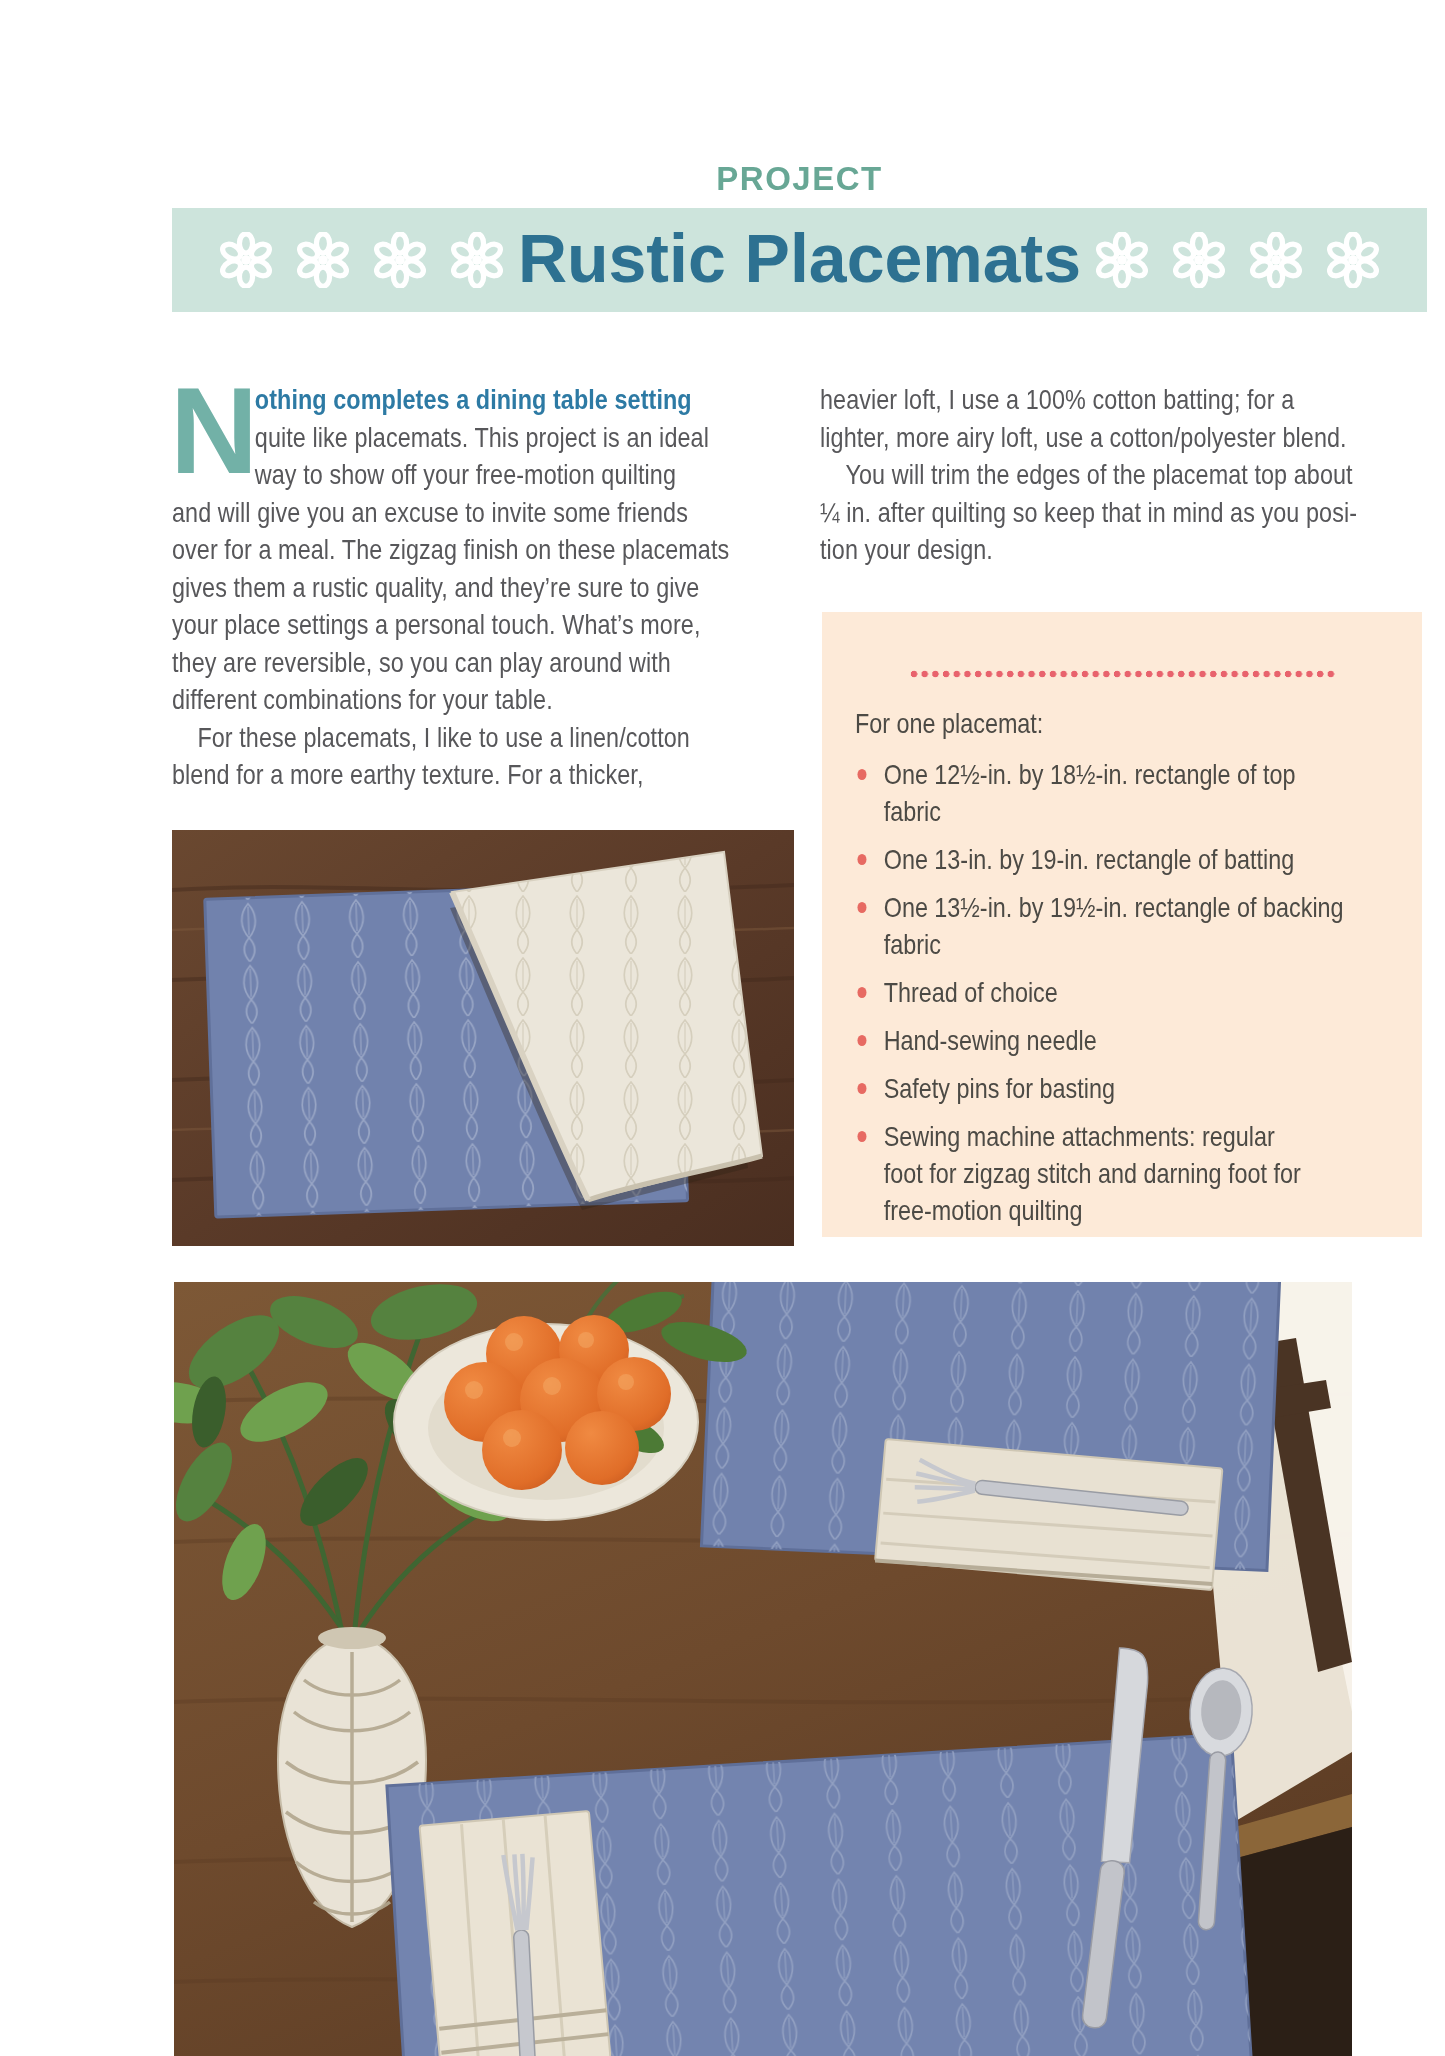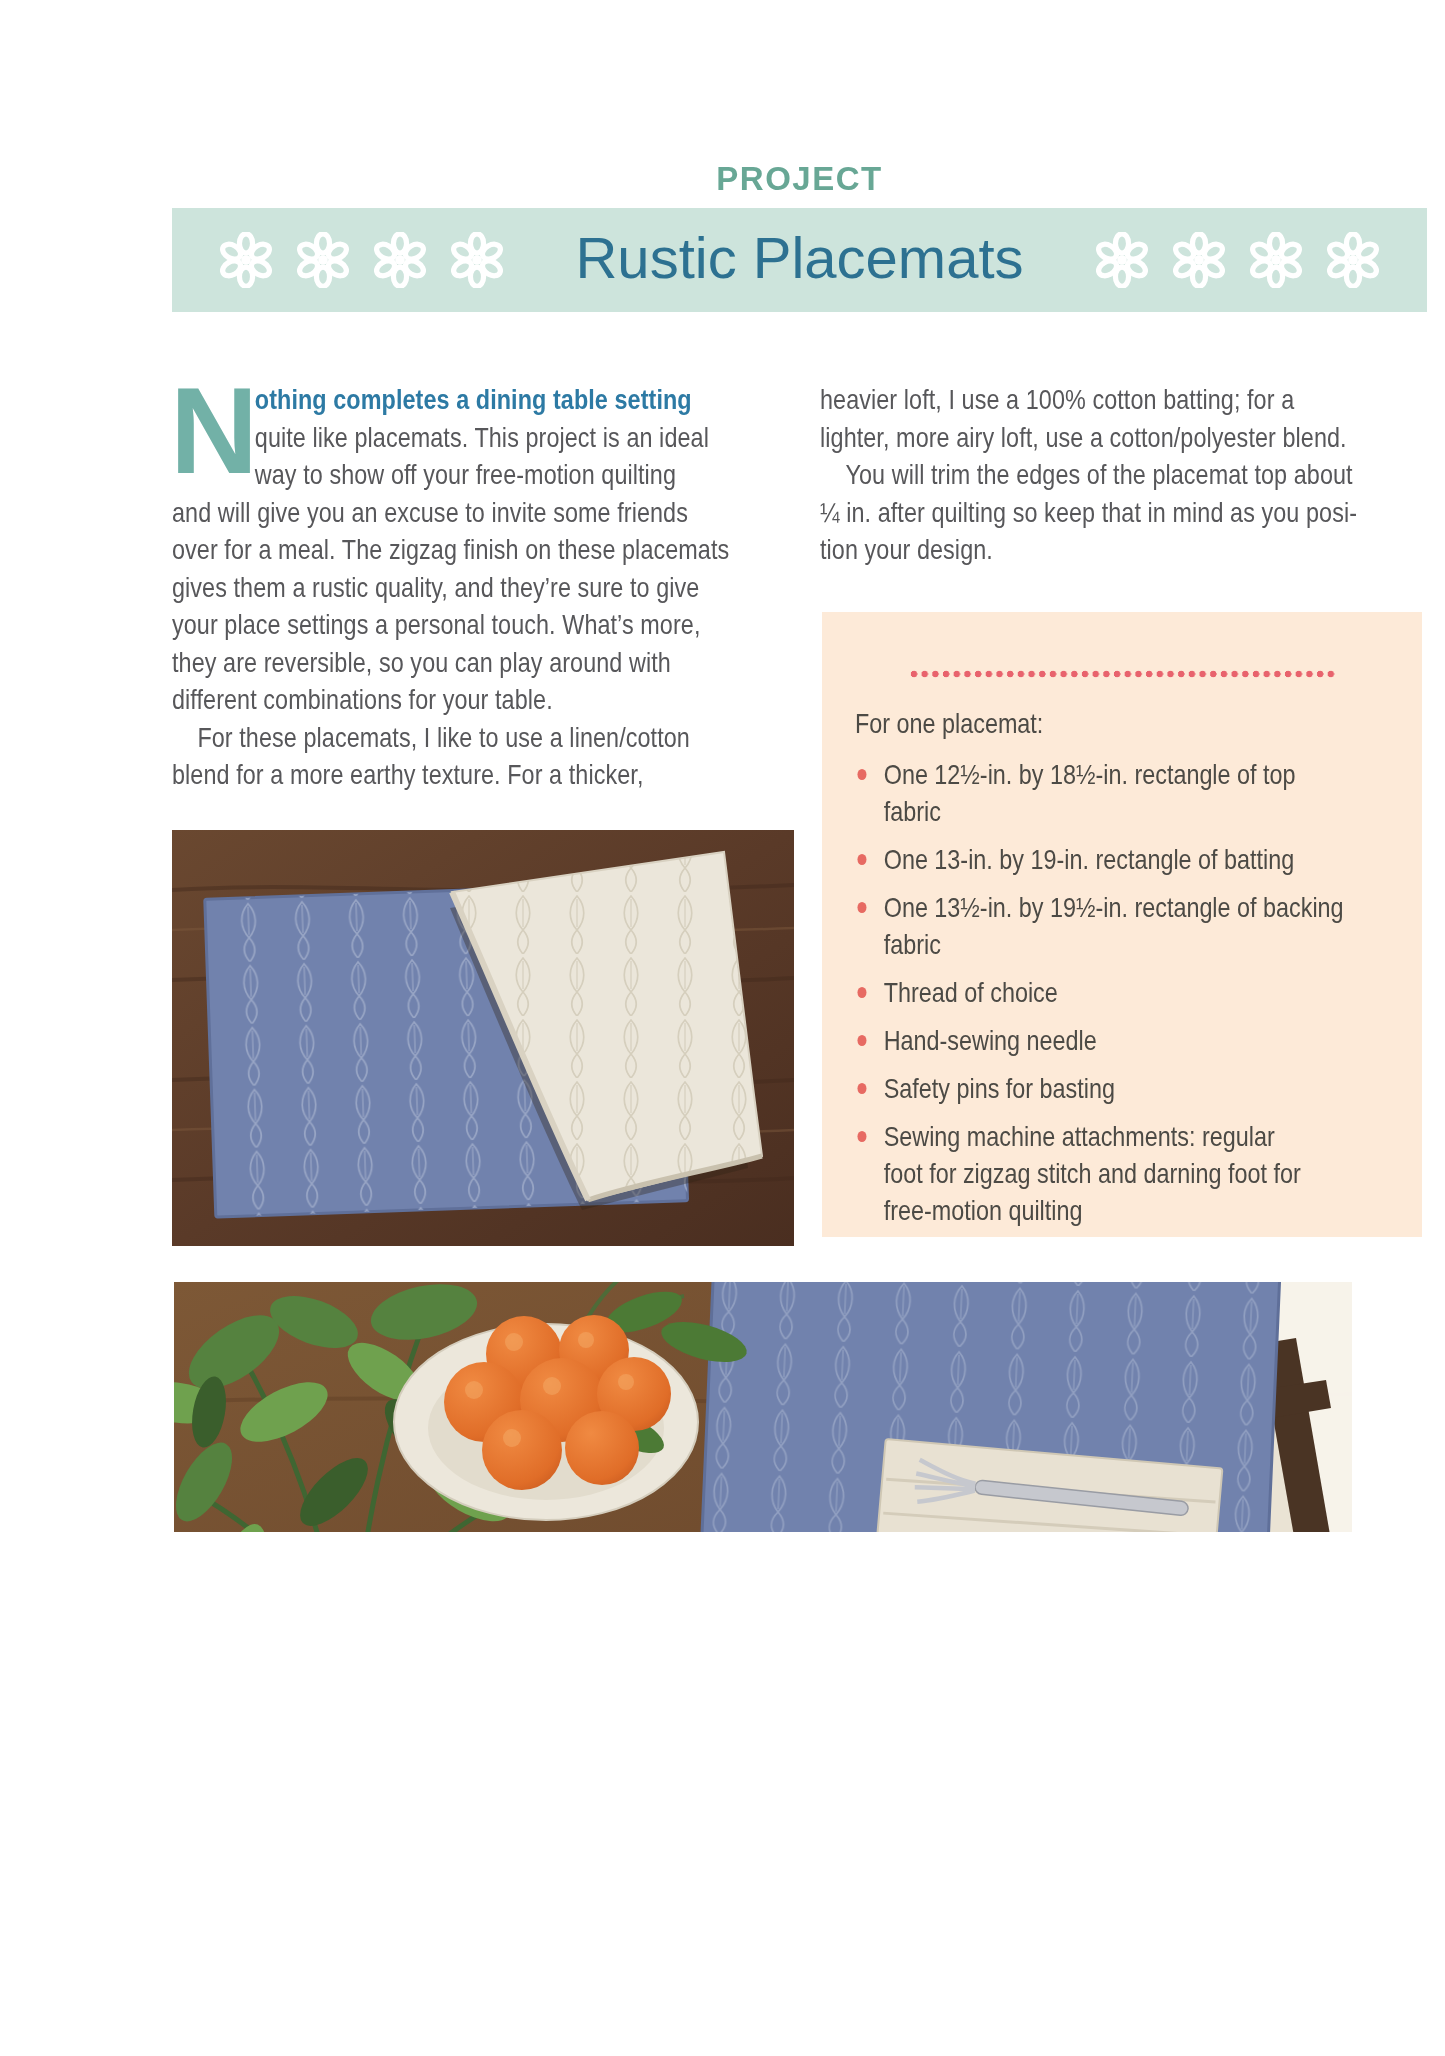--- a/index.html
+++ b/index.html
@@ -1,34 +1,34 @@
 <!DOCTYPE html>
 <html><head>
 <meta charset="utf-8">
 <style>
   html,body{margin:0;padding:0;background:#ffffff;}
   .page{
-    position:relative;width:1445px;height:1532px;background:#ffffff;overflow:hidden;
+    position:relative;width:1445px;height:2056px;background:#ffffff;overflow:hidden;
     font-family:"Liberation Sans",sans-serif;
   }
   
   .kicker{
     position:absolute;left:172px;top:160px;width:1255px;
     text-align:center;font-size:33px;font-weight:bold;letter-spacing:1.5px;
     color:#68a795;
   }
   .banner{
     position:absolute;left:172px;top:208px;width:1255px;height:104px;
     background:#cde4dc;display:flex;align-items:center;justify-content:space-between;
     padding:0 46px;box-sizing:border-box;
   }
   .flower-row{display:flex;gap:21px;align-items:center;}
   .flower-row svg{width:56px;height:56px;display:block;}
   .page-title{
-    font-size:58px;font-weight:normal;color:#2d7191;margin:8px;line-height:1;
+    font-size:68px;font-weight:bold;color:#2d7191;margin:8px;line-height:1;
     letter-spacing:0px;white-space:nowrap;padding-bottom:4px;
   }
   
   .dropcap{
     position:absolute;left:170px;top:384px;width:84px;
     font-size:122px;line-height:0.78;font-weight:bold;color:#72b1a7;
   }
   .col{position:absolute;transform-origin:top left;transform:scaleX(0.82);}
   .col-left{left:172px;top:383px;width:694px;}
   .col-right{left:820px;top:383px;width:734px;}

